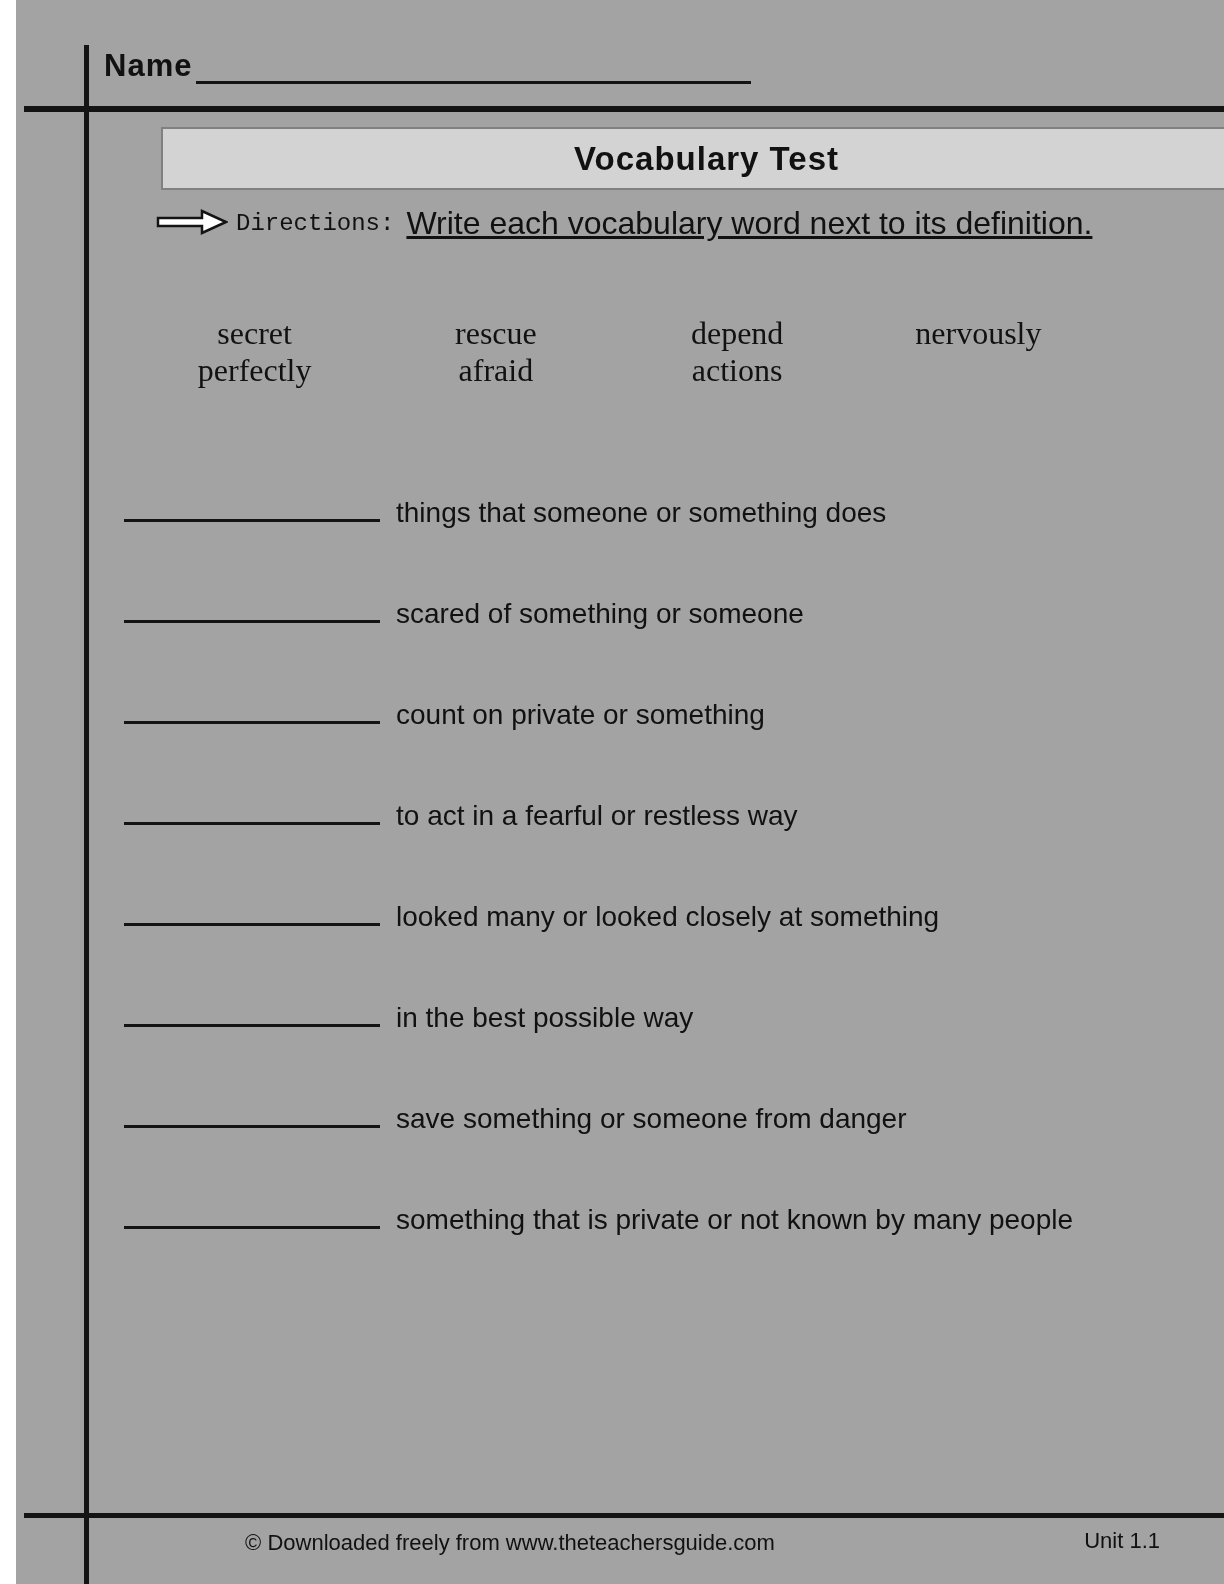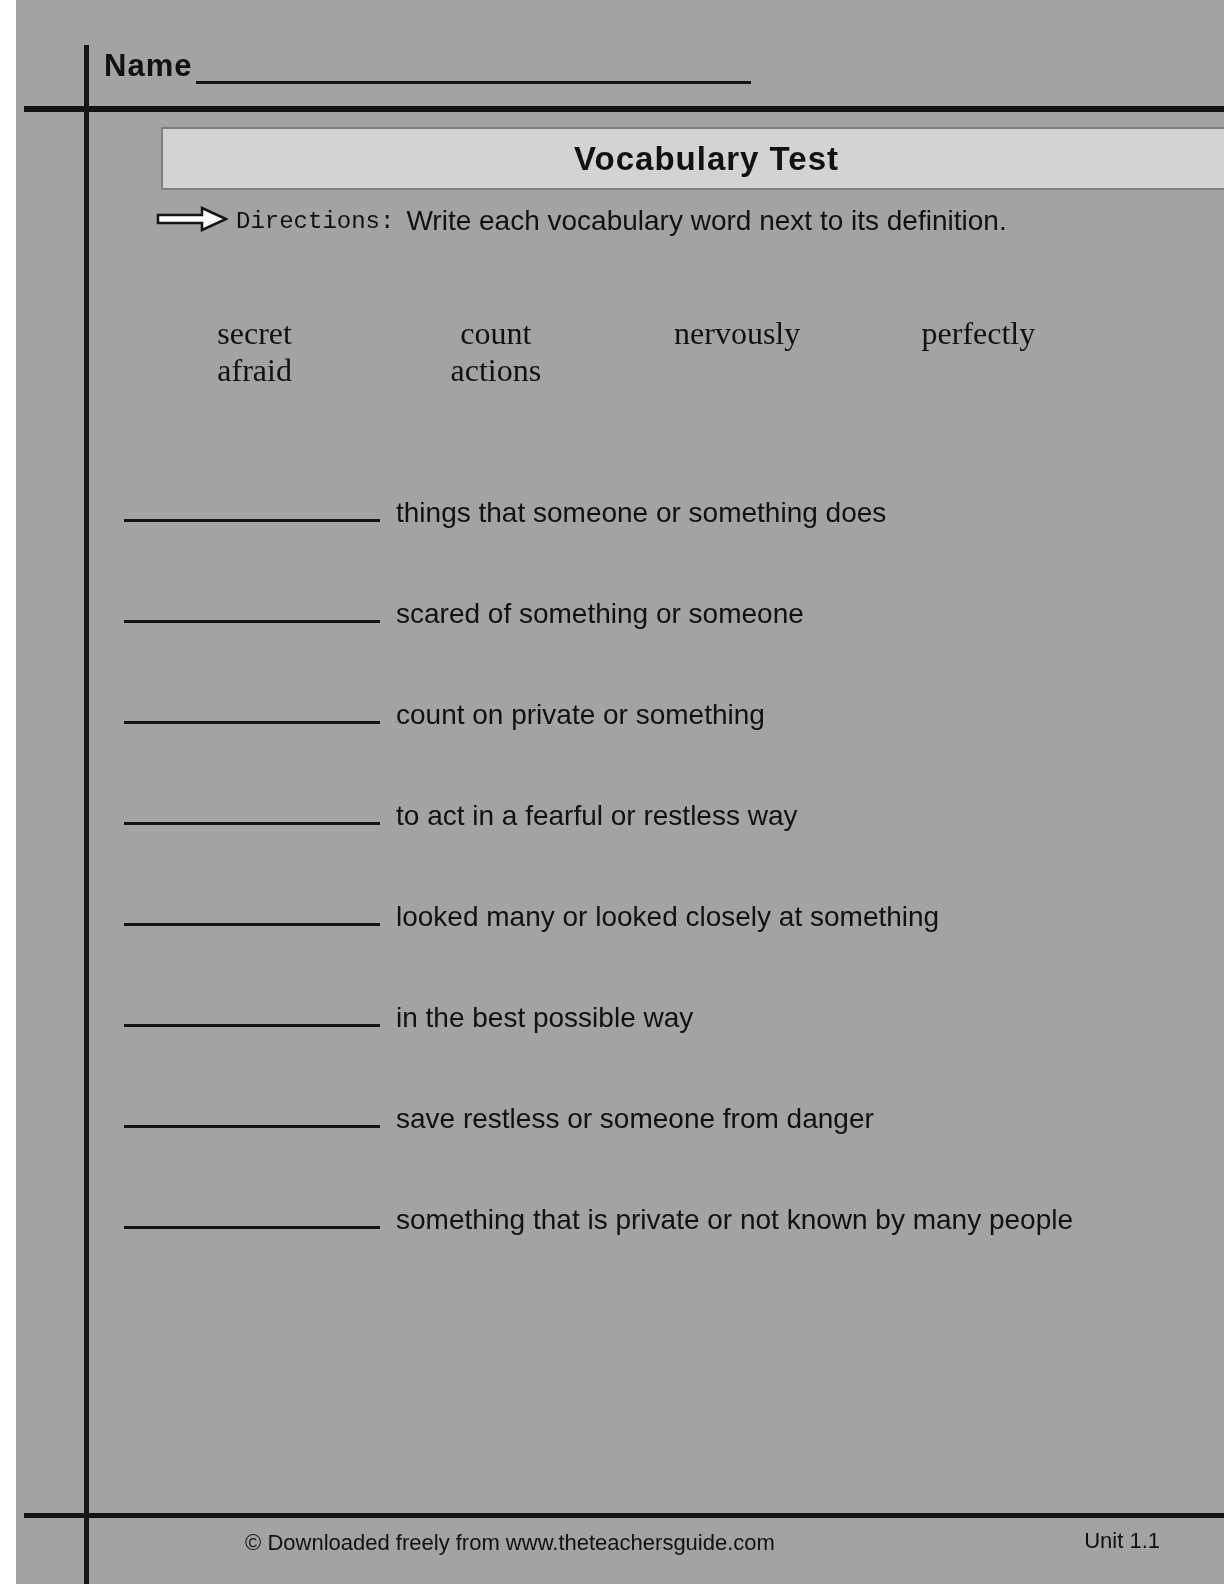--- a/index.html
+++ b/index.html
@@ -71,21 +71,21 @@
   
   .directions-row {
     position: absolute;
     left: 140px; top: 205px;
     width: 960px;
     display: flex;
     align-items: center;
   }
   .directions-arrow { flex: 0 0 auto; margin-right: 8px; }
   .directions-label { font-size: 24px; margin-right: 12px; font-family: Liberation Mono, monospace; }
-  .directions-text { font-size: 28px; }
+  .directions-text { font-size: 32px; text-decoration: underline; }
 
   
   .word-bank {
     position: absolute;
     left: 118px; top: 315px;
     width: 965px;
     display: grid;
     grid-template-columns: repeat(4, 1fr);
   }
   .word-bank-item {
@@ -151,21 +151,22 @@
       <svg width="72" height="26" viewBox="0 0 72 26">
         <path d="M2 9 L46 9 L46 2 L70 13 L46 24 L46 17 L2 17 Z" fill="#ffffff" stroke="#141414" stroke-width="2.5" stroke-linejoin="miter"></path>
       </svg>
     </span>
     <span class="directions-label">Directions:</span>
     <span class="directions-text">Write each vocabulary word next to its definition.</span>
   </div>
 
   <div class="word-bank">
     <span class="word-bank-item">secret</span>
-    <span class="word-bank-item">count</span>
+    <span class="word-bank-item">rescue</span>
+    <span class="word-bank-item">depend</span>
     <span class="word-bank-item">nervously</span>
     <span class="word-bank-item">perfectly</span>
     <span class="word-bank-item">afraid</span>
     <span class="word-bank-item">actions</span>
   </div>
 
   <div class="questions">
     <div class="question-row">
       <span class="answer-blank"></span><span>things that someone or something does</span>
     </div>
@@ -178,21 +179,21 @@
     <div class="question-row">
       <span class="answer-blank"></span><span>to act in a fearful or restless way</span>
     </div>
     <div class="question-row">
       <span class="answer-blank"></span><span>looked many or looked closely at something</span>
     </div>
     <div class="question-row">
       <span class="answer-blank"></span><span>in the best possible way</span>
     </div>
     <div class="question-row">
-      <span class="answer-blank"></span><span>save restless or someone from danger</span>
+      <span class="answer-blank"></span><span>save something or someone from danger</span>
     </div>
     <div class="question-row">
       <span class="answer-blank"></span><span>something that is private or not known by many people</span>
     </div>
   </div>
 
   <div class="hline-bottom"></div>
 
   <div class="footer-credit">© Downloaded freely from www.theteachersguide.com</div>
   <div class="footer-unit">Unit 1.1</div>

